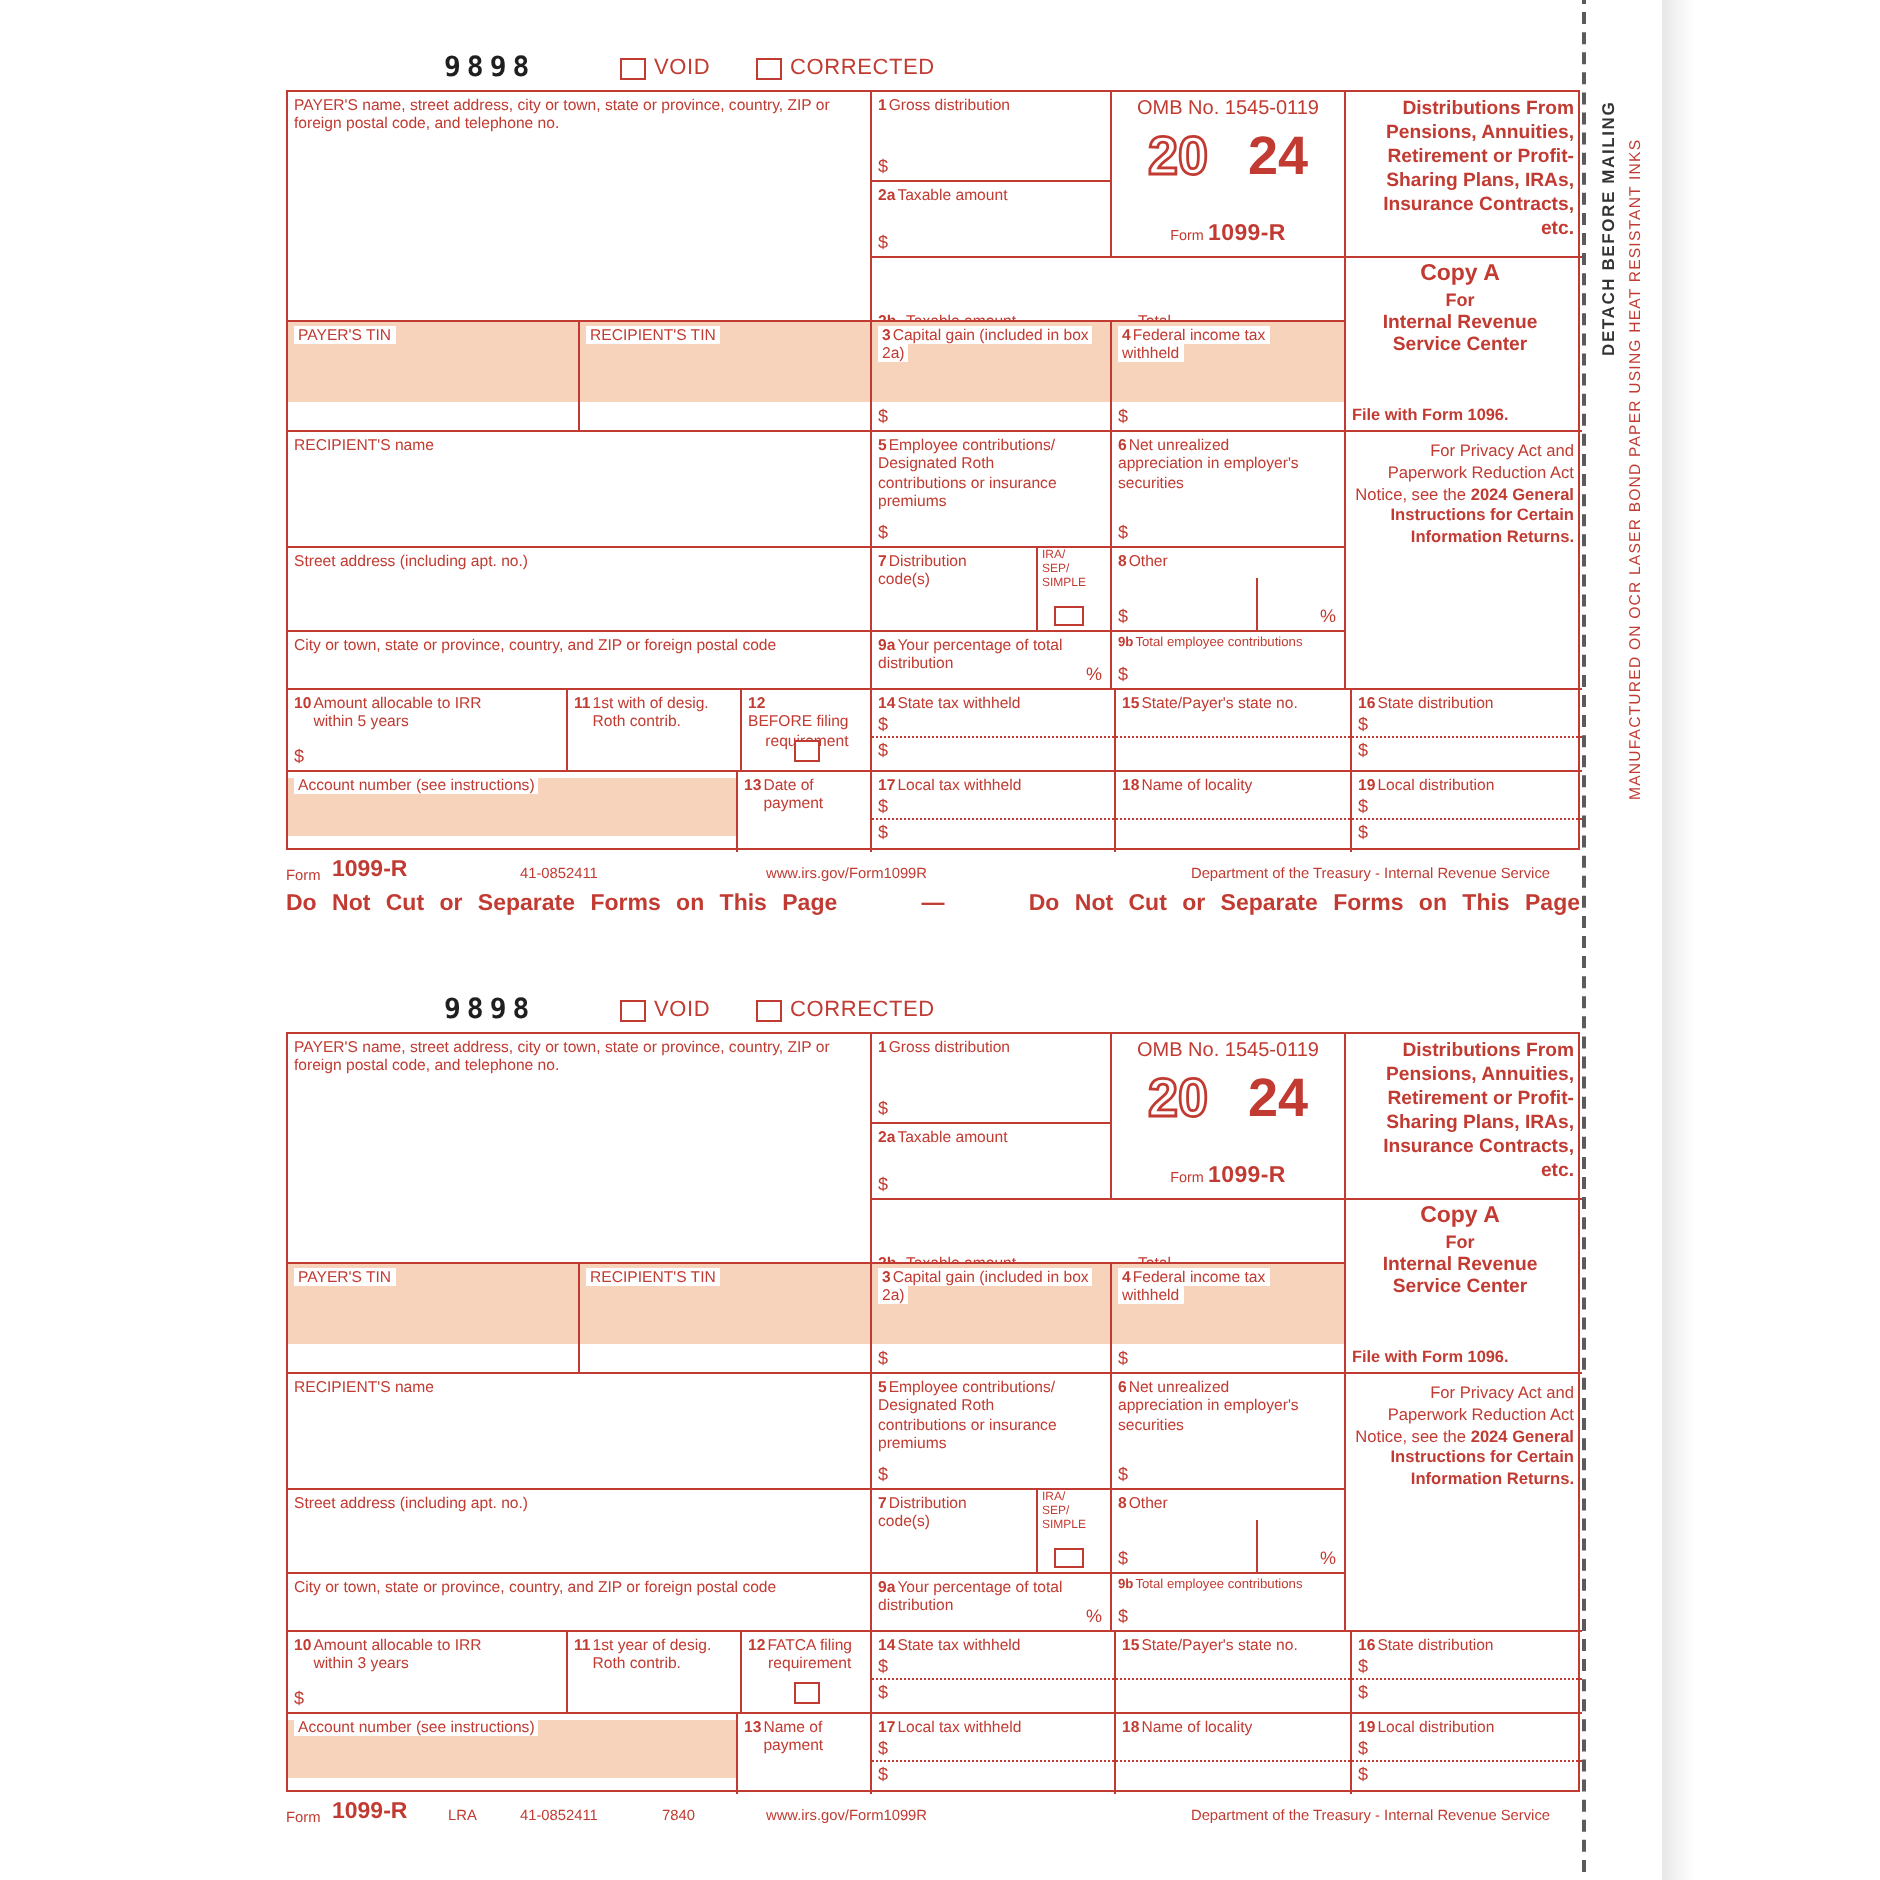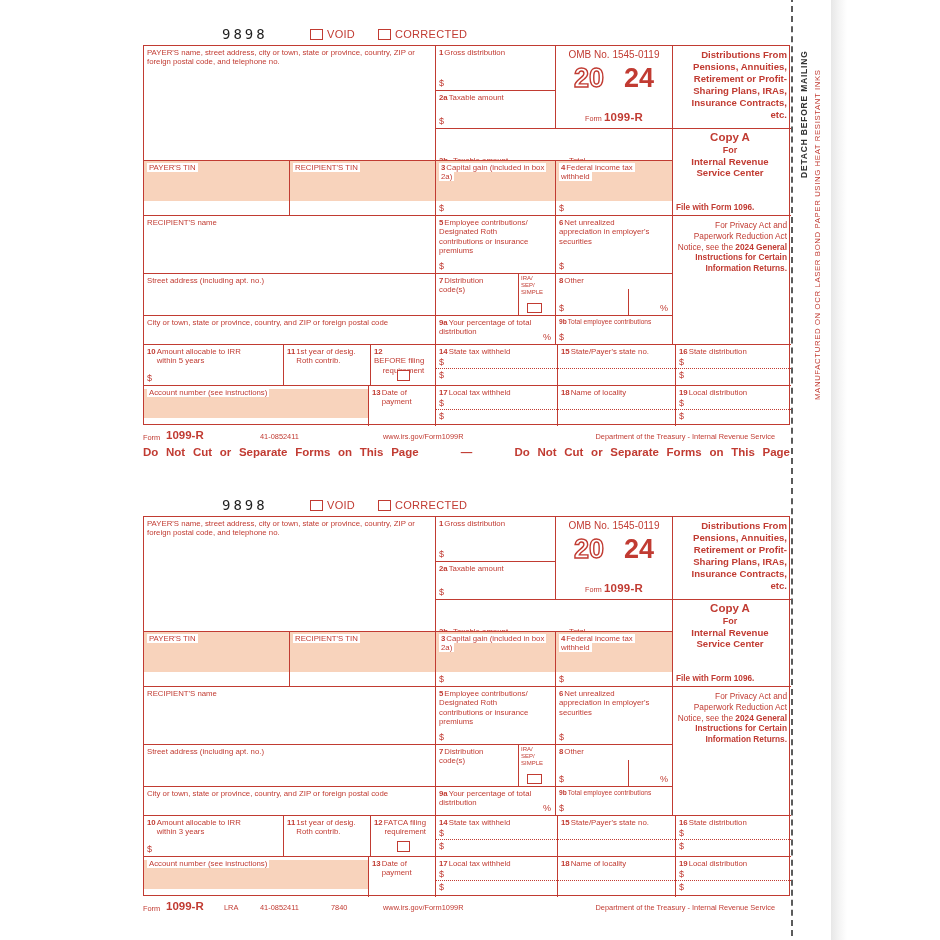--- a/index.html
+++ b/index.html
@@ -22,21 +22,21 @@
   
   .vtext{position:absolute;writing-mode:vertical-rl;transform:rotate(180deg);
     white-space:nowrap;font-weight:bold;}
   .vtext.black{left:799px;top:38px;height:140px;font-size:8.5px;letter-spacing:.8px;color:var(--ink);}
   .vtext.red{left:813px;top:42px;height:358px;font-size:7.8px;letter-spacing:.6px;color:var(--red);font-weight:normal;}
 
   .form-copy{position:absolute;left:0;width:838px;height:444px;}
 
   
   .ocr-code{position:absolute;left:222px;top:0;font-family:"DejaVu Sans Mono",monospace;
-    font-weight:normal;font-size:14px;letter-spacing:3px;color:#1f1f1f;}
+    font-weight:bold;font-size:14px;letter-spacing:3px;color:#1f1f1f;}
   .cb{position:absolute;width:13px;height:11px;border:1.6px solid var(--red);background:#fff;}
   .cb-label{position:absolute;font-size:11px;color:var(--red);letter-spacing:.3px;}
 
   
   .grid{position:absolute;left:143px;top:19px;width:647px;height:380px;
     border:1.6px solid var(--red);}
   .cell{position:absolute;border-right:1.5px solid var(--red);border-bottom:1.5px solid var(--red);
     font-size:7.8px;line-height:1.2;color:var(--red);}
   .no-r{border-right:none!important;}
   .no-b{border-bottom:none!important;}
@@ -231,21 +231,21 @@
       <span class="lab tiny"><b class="bn">9b</b><span>Total employee contributions</span></span>
       <span class="dol">$</span>
     </div>
 
     <div class="cell" style="left:0;top:299px;width:140px;height:41px;">
       <span class="lab"><b class="bn">10</b><span class="pre" style="display:inline-block;vertical-align:top;">Amount allocable to IRR
 within 5 years</span></span>
       <span class="dol">$</span>
     </div>
     <div class="cell" style="left:140px;top:299px;width:87px;height:41px;">
-      <span class="lab"><b class="bn">11</b><span class="pre" style="display:inline-block;vertical-align:top;">1st year of desig.
+      <span class="lab"><b class="bn">11</b><span class="pre" style="display:inline-block;vertical-align:top;">1st with of desig.
 Roth contrib.</span></span>
     </div>
     <div class="cell" style="left:227px;top:299px;width:65px;height:41px;">
       <span class="lab"><b class="bn">12</b><span class="pre" style="display:inline-block;vertical-align:top;text-align:right;">BEFORE filing
 requirement</span></span>
       <span class="cb" style="left:26px;bottom:4px;top:auto;"></span>
     </div>
 
     <div class="cell" style="left:292px;top:299px;width:122px;height:41px;">
       <span class="lab"><b class="bn">14</b><span>State tax withheld</span></span>
@@ -426,21 +426,21 @@
     <div class="cell" style="left:0;top:299px;width:140px;height:41px;">
       <span class="lab"><b class="bn">10</b><span class="pre" style="display:inline-block;vertical-align:top;">Amount allocable to IRR
 within 3 years</span></span>
       <span class="dol">$</span>
     </div>
     <div class="cell" style="left:140px;top:299px;width:87px;height:41px;">
       <span class="lab"><b class="bn">11</b><span class="pre" style="display:inline-block;vertical-align:top;">1st year of desig.
 Roth contrib.</span></span>
     </div>
     <div class="cell" style="left:227px;top:299px;width:65px;height:41px;">
-      <span class="lab"><b class="bn">12</b><span class="pre" style="display:inline-block;vertical-align:top;text-align:right;">FATCA filing
+      <span class="lab"><b class="bn">12</b><span class="pre" style="display:inline-block;vertical-align:top;text-align:center;">FATCA filing
 requirement</span></span>
       <span class="cb" style="left:26px;bottom:4px;top:auto;"></span>
     </div>
 
     <div class="cell" style="left:292px;top:299px;width:122px;height:41px;">
       <span class="lab"><b class="bn">14</b><span>State tax withheld</span></span>
       <span class="d1">$</span>
       <span class="dots"></span>
       <span class="d2">$</span>
     </div>
@@ -453,21 +453,21 @@
       <span class="d1">$</span>
       <span class="dots"></span>
       <span class="d2">$</span>
     </div>
 
     <div class="cell no-b" style="left:0;top:340px;width:225px;height:40px;">
       <span class="pinkband"></span>
       <span class="lab zup"><span class="chip2">Account number (see instructions)</span></span>
     </div>
     <div class="cell no-b" style="left:225px;top:340px;width:67px;height:40px;">
-      <span class="lab"><b class="bn">13</b><span class="pre" style="display:inline-block;vertical-align:top;">Date of
+      <span class="lab"><b class="bn">13</b><span class="pre" style="display:inline-block;vertical-align:top;">Name of
 payment</span></span>
     </div>
     <div class="cell no-b" style="left:292px;top:340px;width:122px;height:40px;">
       <span class="lab"><b class="bn">17</b><span>Local tax withheld</span></span>
       <span class="d1">$</span>
       <span class="dots"></span>
       <span class="d2">$</span>
     </div>
     <div class="cell no-b" style="left:414px;top:340px;width:118px;height:40px;">
       <span class="lab"><b class="bn">18</b><span>Name of locality</span></span>

